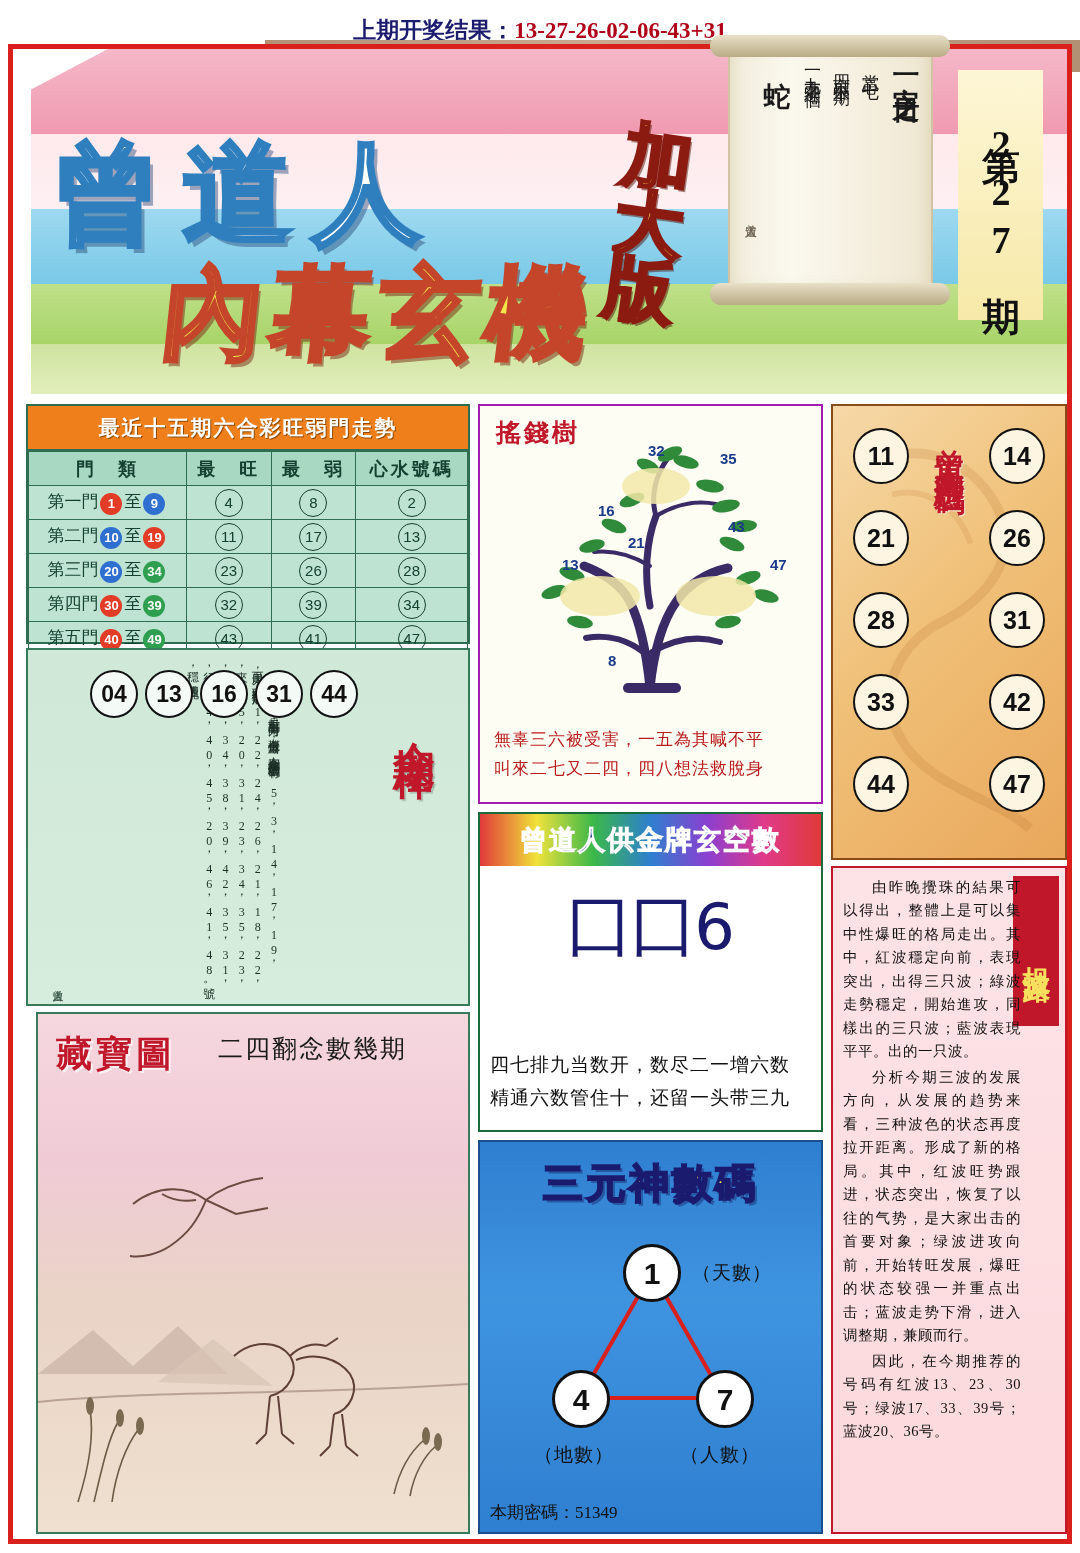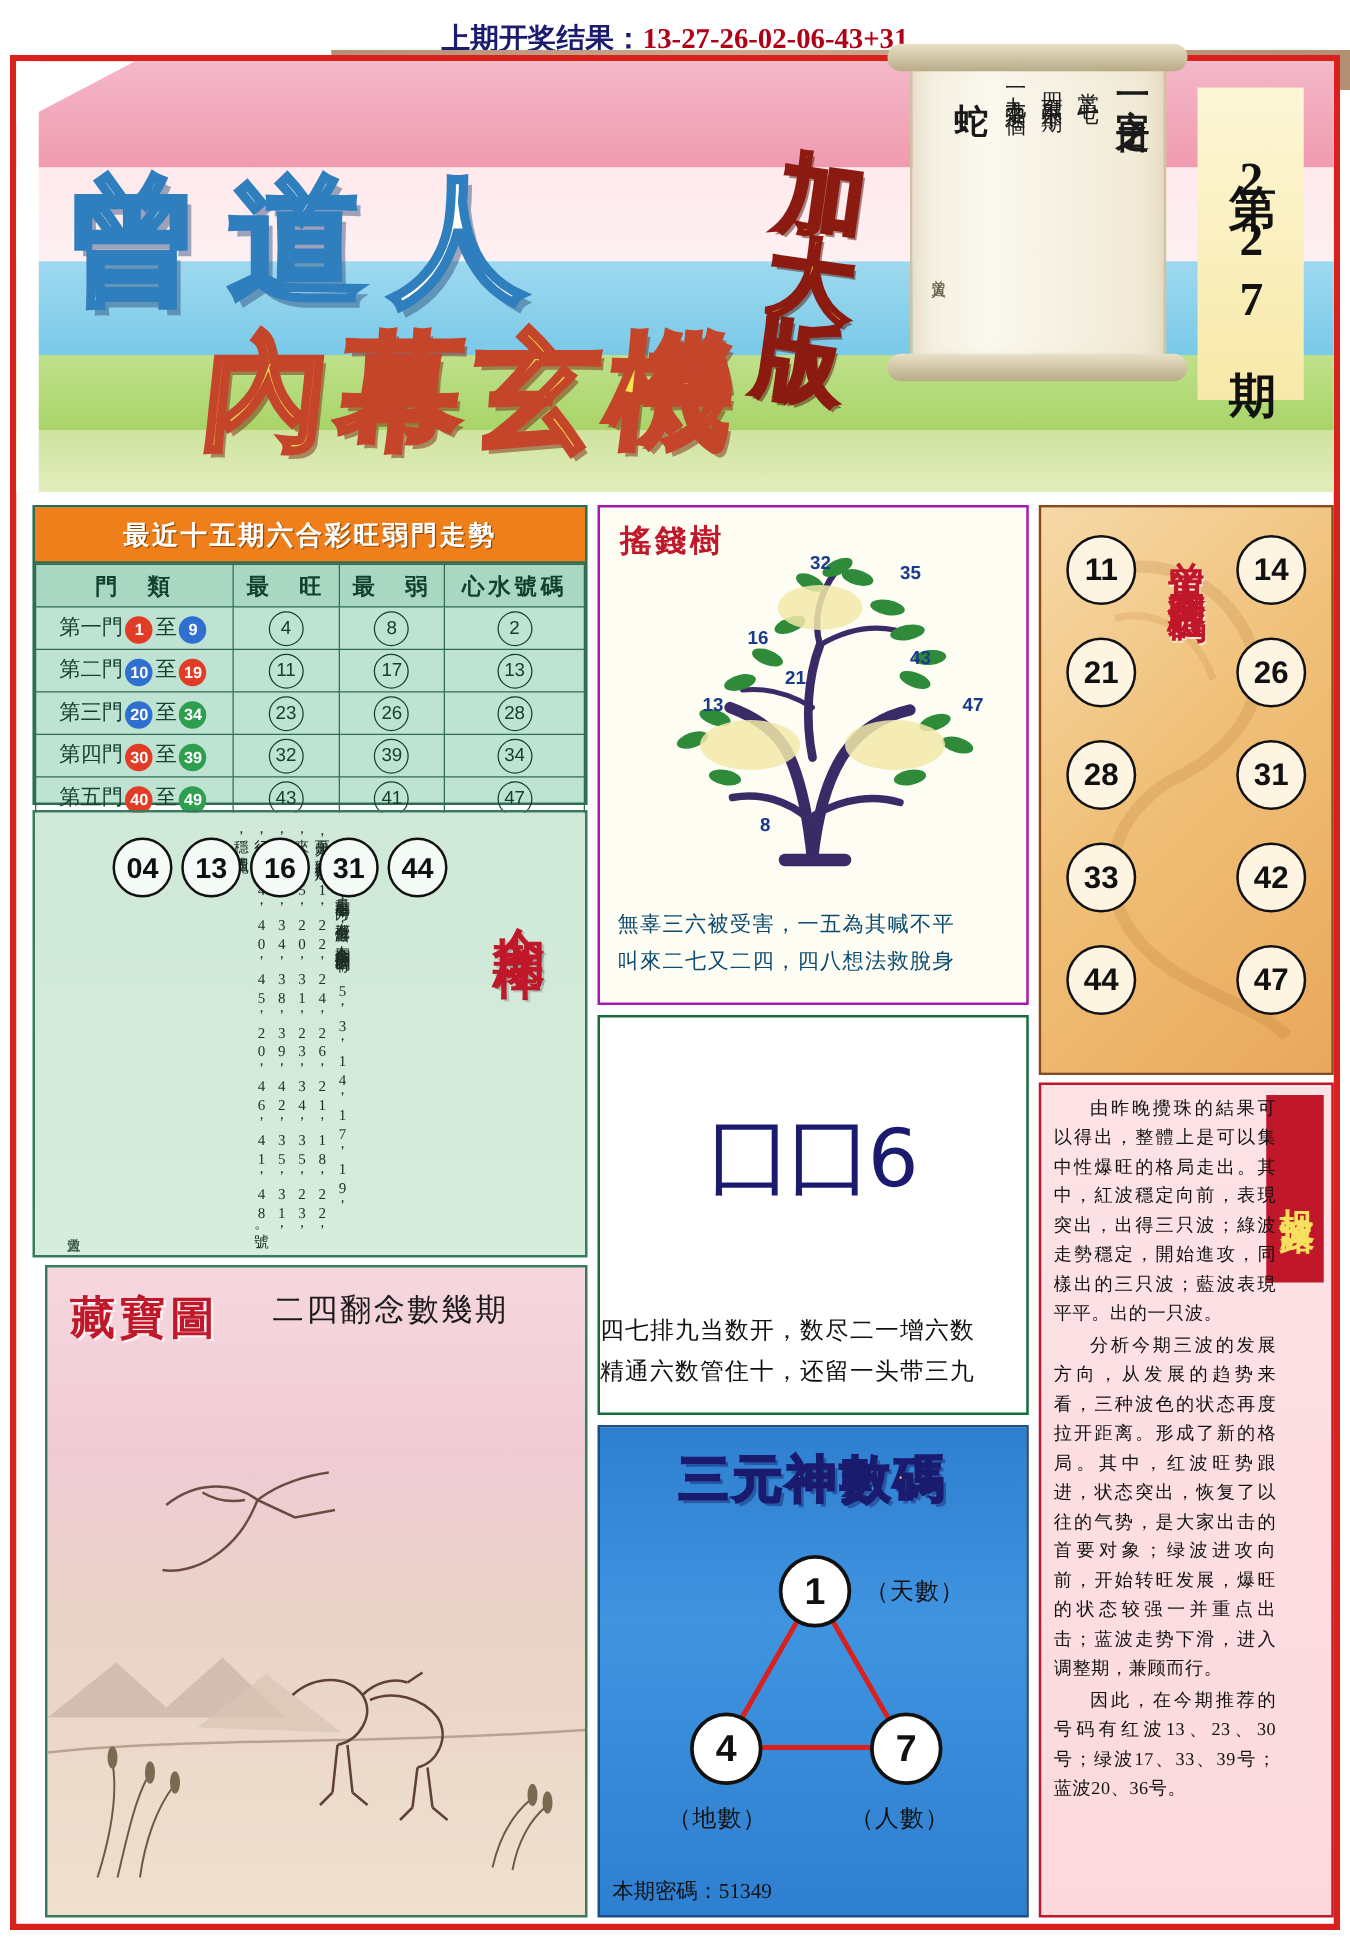--- a/index.html
+++ b/index.html
@@ -236,21 +236,21 @@
   .tree .ttl {
     position:absolute; left:16px; top:10px;
     font-size:25px; font-weight:bold; color:#c0182a; letter-spacing:3px;
   }
   .tree .tnum {
     position:absolute; font-size:15px; color:#1a3a8a; font-weight:bold;
     font-family:"Liberation Sans", sans-serif;
   }
   .tree .poem {
     position:absolute; left:14px; bottom:18px; width:318px;
-    font-size:17px; line-height:1.7; color:#0c4a6e; letter-spacing:1px;
+    font-size:17px; line-height:1.7; color:#b91c1c; letter-spacing:1px;
   }
 
   
   .gold {
     position:absolute; left:478px; top:812px; width:345px; height:320px;
     background:#ffffff; border:2px solid #1a6b3c;
   }
   .gold .rainbow {
     position:absolute; left:0; top:0; width:100%; height:52px;
     background:linear-gradient(to right,#e03a3a,#f0e23a,#3ab84a,#2f7fd0,#8b3fd0,#e03a8a,#e03a3a);
@@ -259,21 +259,21 @@
   .gold .rainbow span {
     font-size:27px; font-weight:bold; color:#19407f;
     -webkit-text-stroke:1px #ffffff;
     letter-spacing:2px;
   }
   .gold .glyph {
     position:absolute; left:50%; top:70px; transform:translateX(-50%);
     font-size:64px; color:#1a1a6e; font-family:"DejaVu Sans", sans-serif;
   }
   .gold .gpoem {
-    position:absolute; left:0; bottom:16px; width:320px;
+    position:absolute; left:10px; bottom:16px; width:320px;
     font-size:19px; line-height:1.7; color:#111; letter-spacing:1px;
   }
 
   
   .sanyuan {
     position:absolute; left:478px; top:1140px; width:345px; height:394px;
     background:linear-gradient(to bottom,#2f7fd0,#3f94e0 40%,#2f7fd0);
     border:2px solid #1a4f8a;
   }
   .sanyuan .stitle {
@@ -552,20 +552,23 @@
     <div class="tnum" style="left:82px; top:150px">13</div>
     <div class="tnum" style="left:290px; top:150px">47</div>
     <div class="tnum" style="left:128px; top:246px">8</div>
     <div class="poem">
       <div>無辜三六被受害，一五為其喊不平</div>
       <div>叫來二七又二四，四八想法救脫身</div>
     </div>
   </div>
 
   <div class="gold">
+    <div class="rainbow">
+      <span>曾道人供金牌玄空數</span>
+    </div>
     <div class="glyph">囗囗6</div>
     <div class="gpoem">
       <div>四七排九当数开，数尽二一增六数</div>
       <div>精通六数管住十，还留一头带三九</div>
     </div>
   </div>
 
   <div class="sanyuan">
     <div class="stitle">三元神數碼</div>
     <svg class="tri" viewBox="0 0 345 250">

